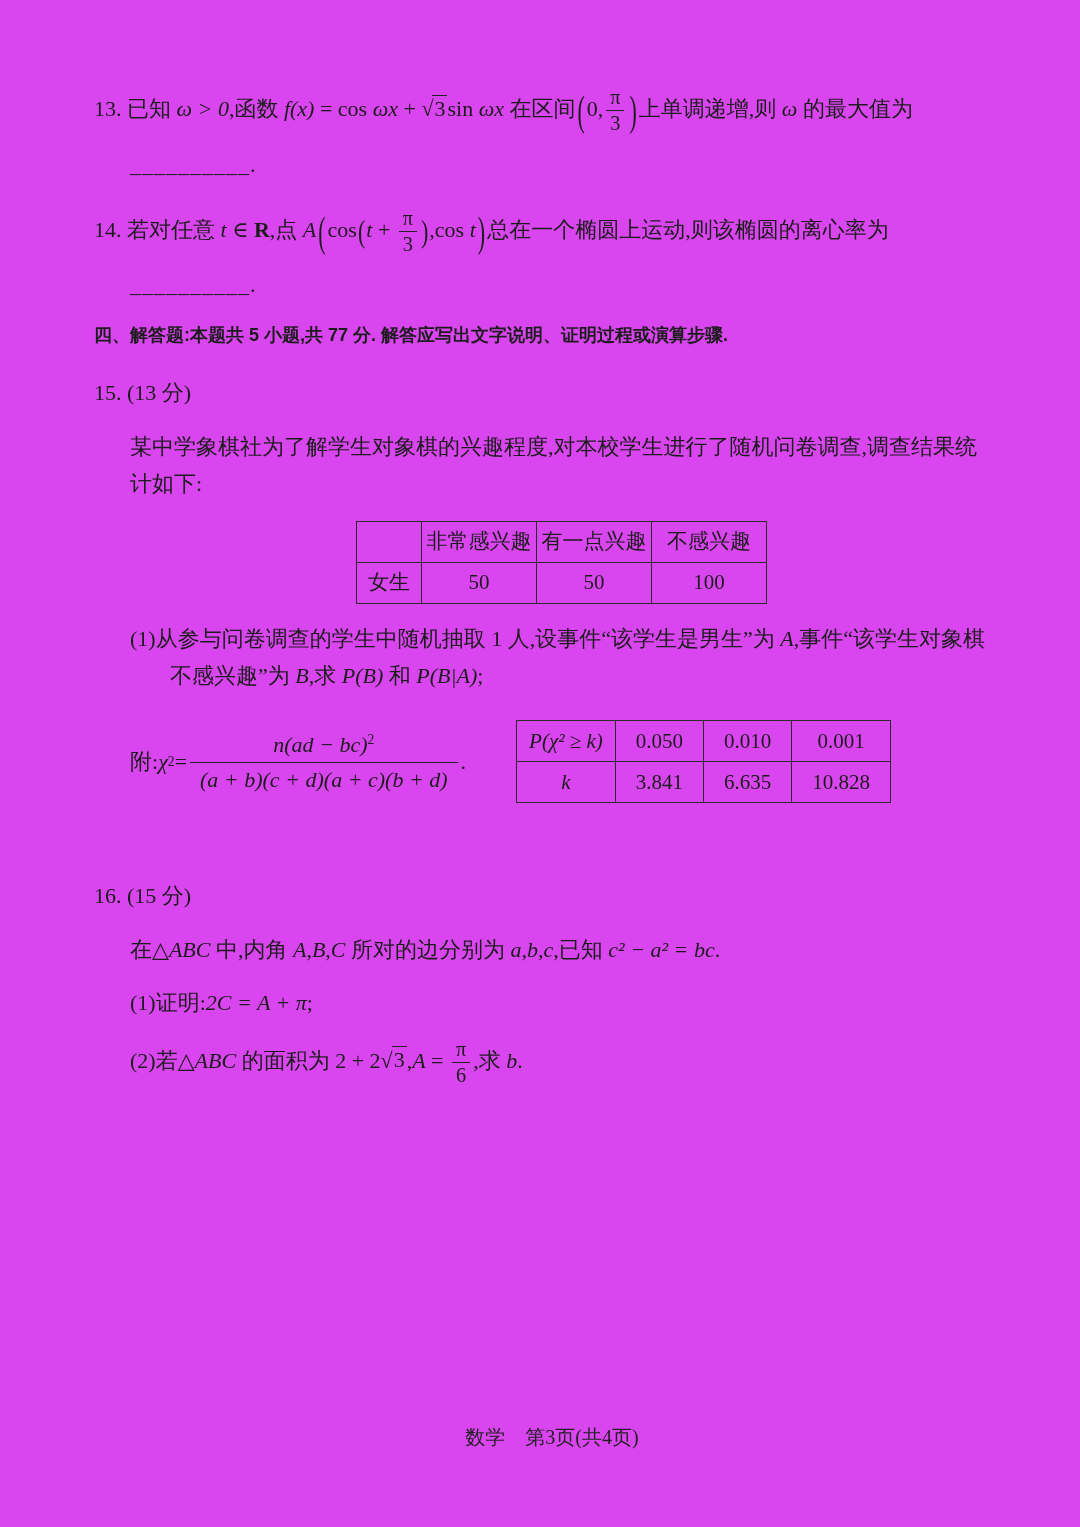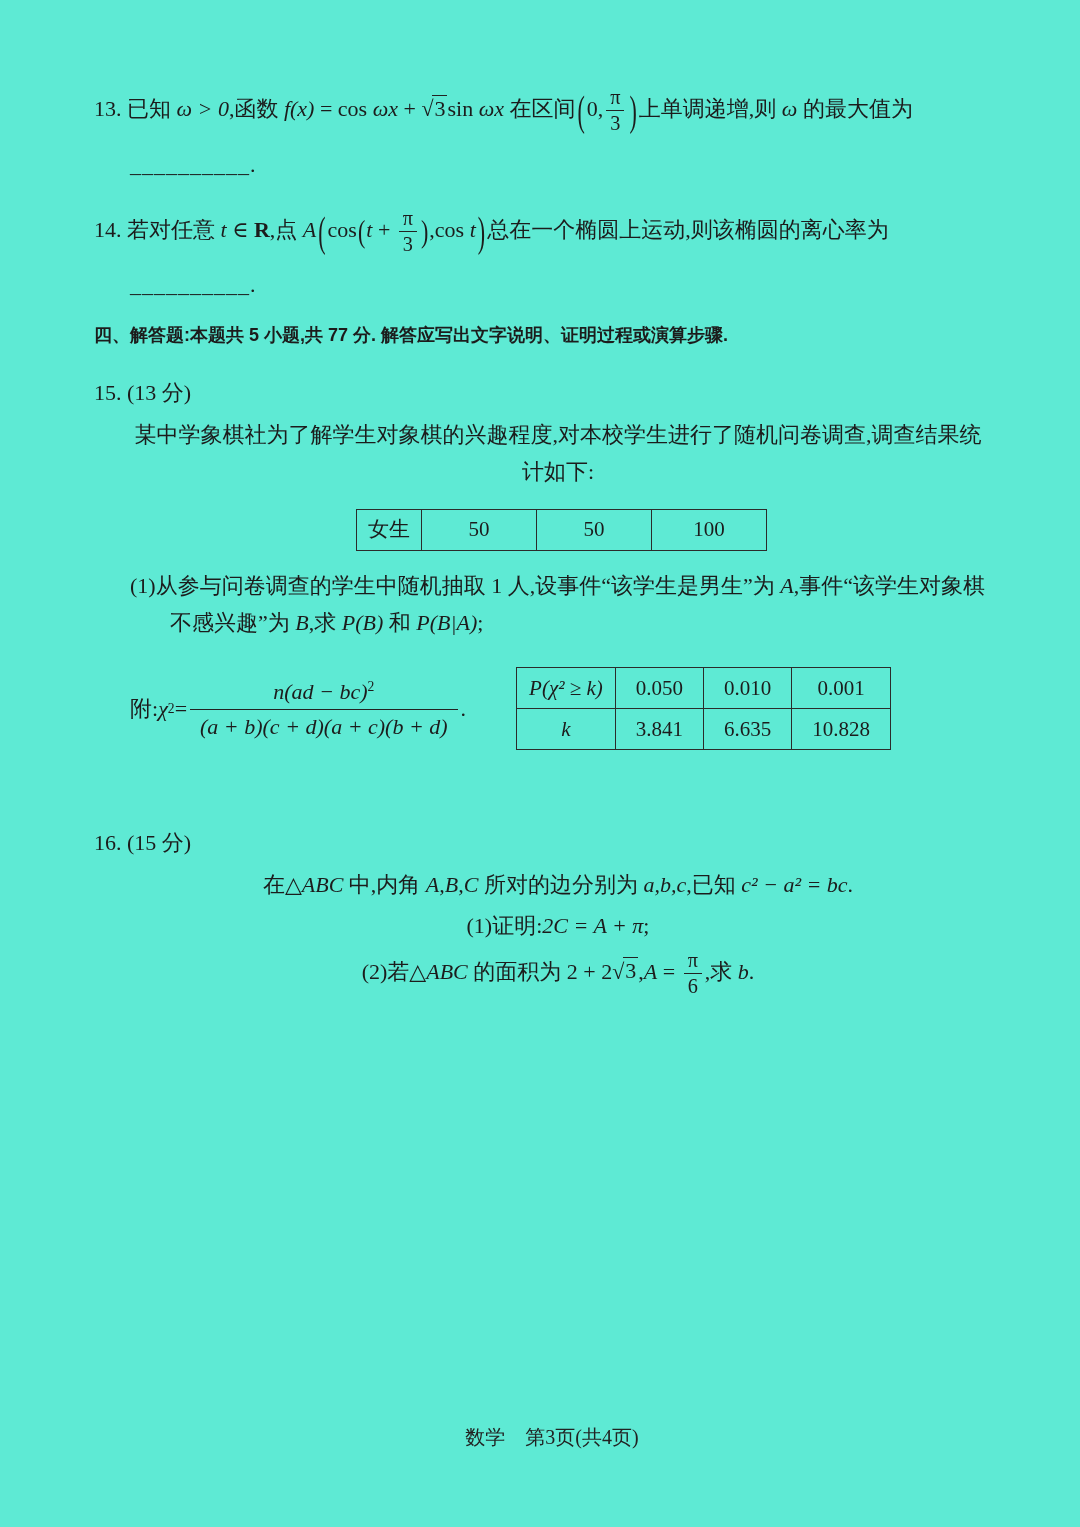--- a/index.html
+++ b/index.html
@@ -1,36 +1,36 @@
 <!DOCTYPE html>
 <html><head>
 <meta charset="utf-8">
 <style>
   html,body { margin:0; padding:0; background:#d8d8d8; }
   .page {
-    width:1080px; height:1527px; margin:0 auto; background:#5eead4;
+    width:1080px; height:1527px; margin:0 auto; background:#d946ef;
     font-family:"Liberation Serif","DejaVu Serif",serif; color:#1c1c1c;
     position:relative; overflow:hidden; box-sizing:border-box;
   }
   .content { padding:86px 94px 0 94px; font-size:22px; line-height:1.7; }
   p { margin:0; }
   .rm { font-style:normal; }
   .it { font-style:italic; }
   .bf { font-weight:bold; }
   sup { font-size:0.62em; }
 
   .q14 { margin-top:24px; }
   .blank-line { margin:10px 0 0 36px; letter-spacing:1px; }
 
   .sec {
     margin-top:16px; font-family:"Liberation Sans","DejaVu Sans",sans-serif;
     font-weight:700; font-size:18px;
   }
   .qhead { margin-top:24px; }
-  .indent1 { margin-left:36px; margin-top:4px;text-align:center; }
+  .indent1 { margin-left:36px; margin-top:16px; }
   .hang { margin-left:36px; padding-left:40px; text-indent:-40px; margin-top:12px; }
 
   
   .frac {
     display:inline-flex; flex-direction:column; align-items:center;
     vertical-align:middle; line-height:1.15; font-size:0.92em; margin:0 3px;
   }
   .frac .fn { padding:0 4px 1px 4px; }
   .frac .fd { border-top:1.6px solid #222; padding:1px 4px 0 4px; }
   .bigfrac { font-size:1em; }
@@ -83,20 +83,26 @@
     </p>
     <p class="blank-line"><span>__________</span><span>.</span></p>
 
     <p class="sec">四、解答题:本题共 5 小题,共 77 分. 解答应写出文字说明、证明过程或演算步骤.</p>
 
     <p class="qhead">15. (13 分)</p>
     <p class="indent1">某中学象棋社为了解学生对象棋的兴趣程度,对本校学生进行了随机问卷调查,调查结果统计如下:</p>
 
     <table class="t1">
       <tbody>
+          <tr>
+        <td class="rowlab"></td>
+        <td>非常感兴趣</td>
+        <td>有一点兴趣</td>
+        <td>不感兴趣</td>
+      </tr>
       <tr>
         <td class="rowlab">女生</td>
         <td>50</td>
         <td>50</td>
         <td>100</td>
       </tr>
     </tbody>
       </table>
 
     <p class="hang">

